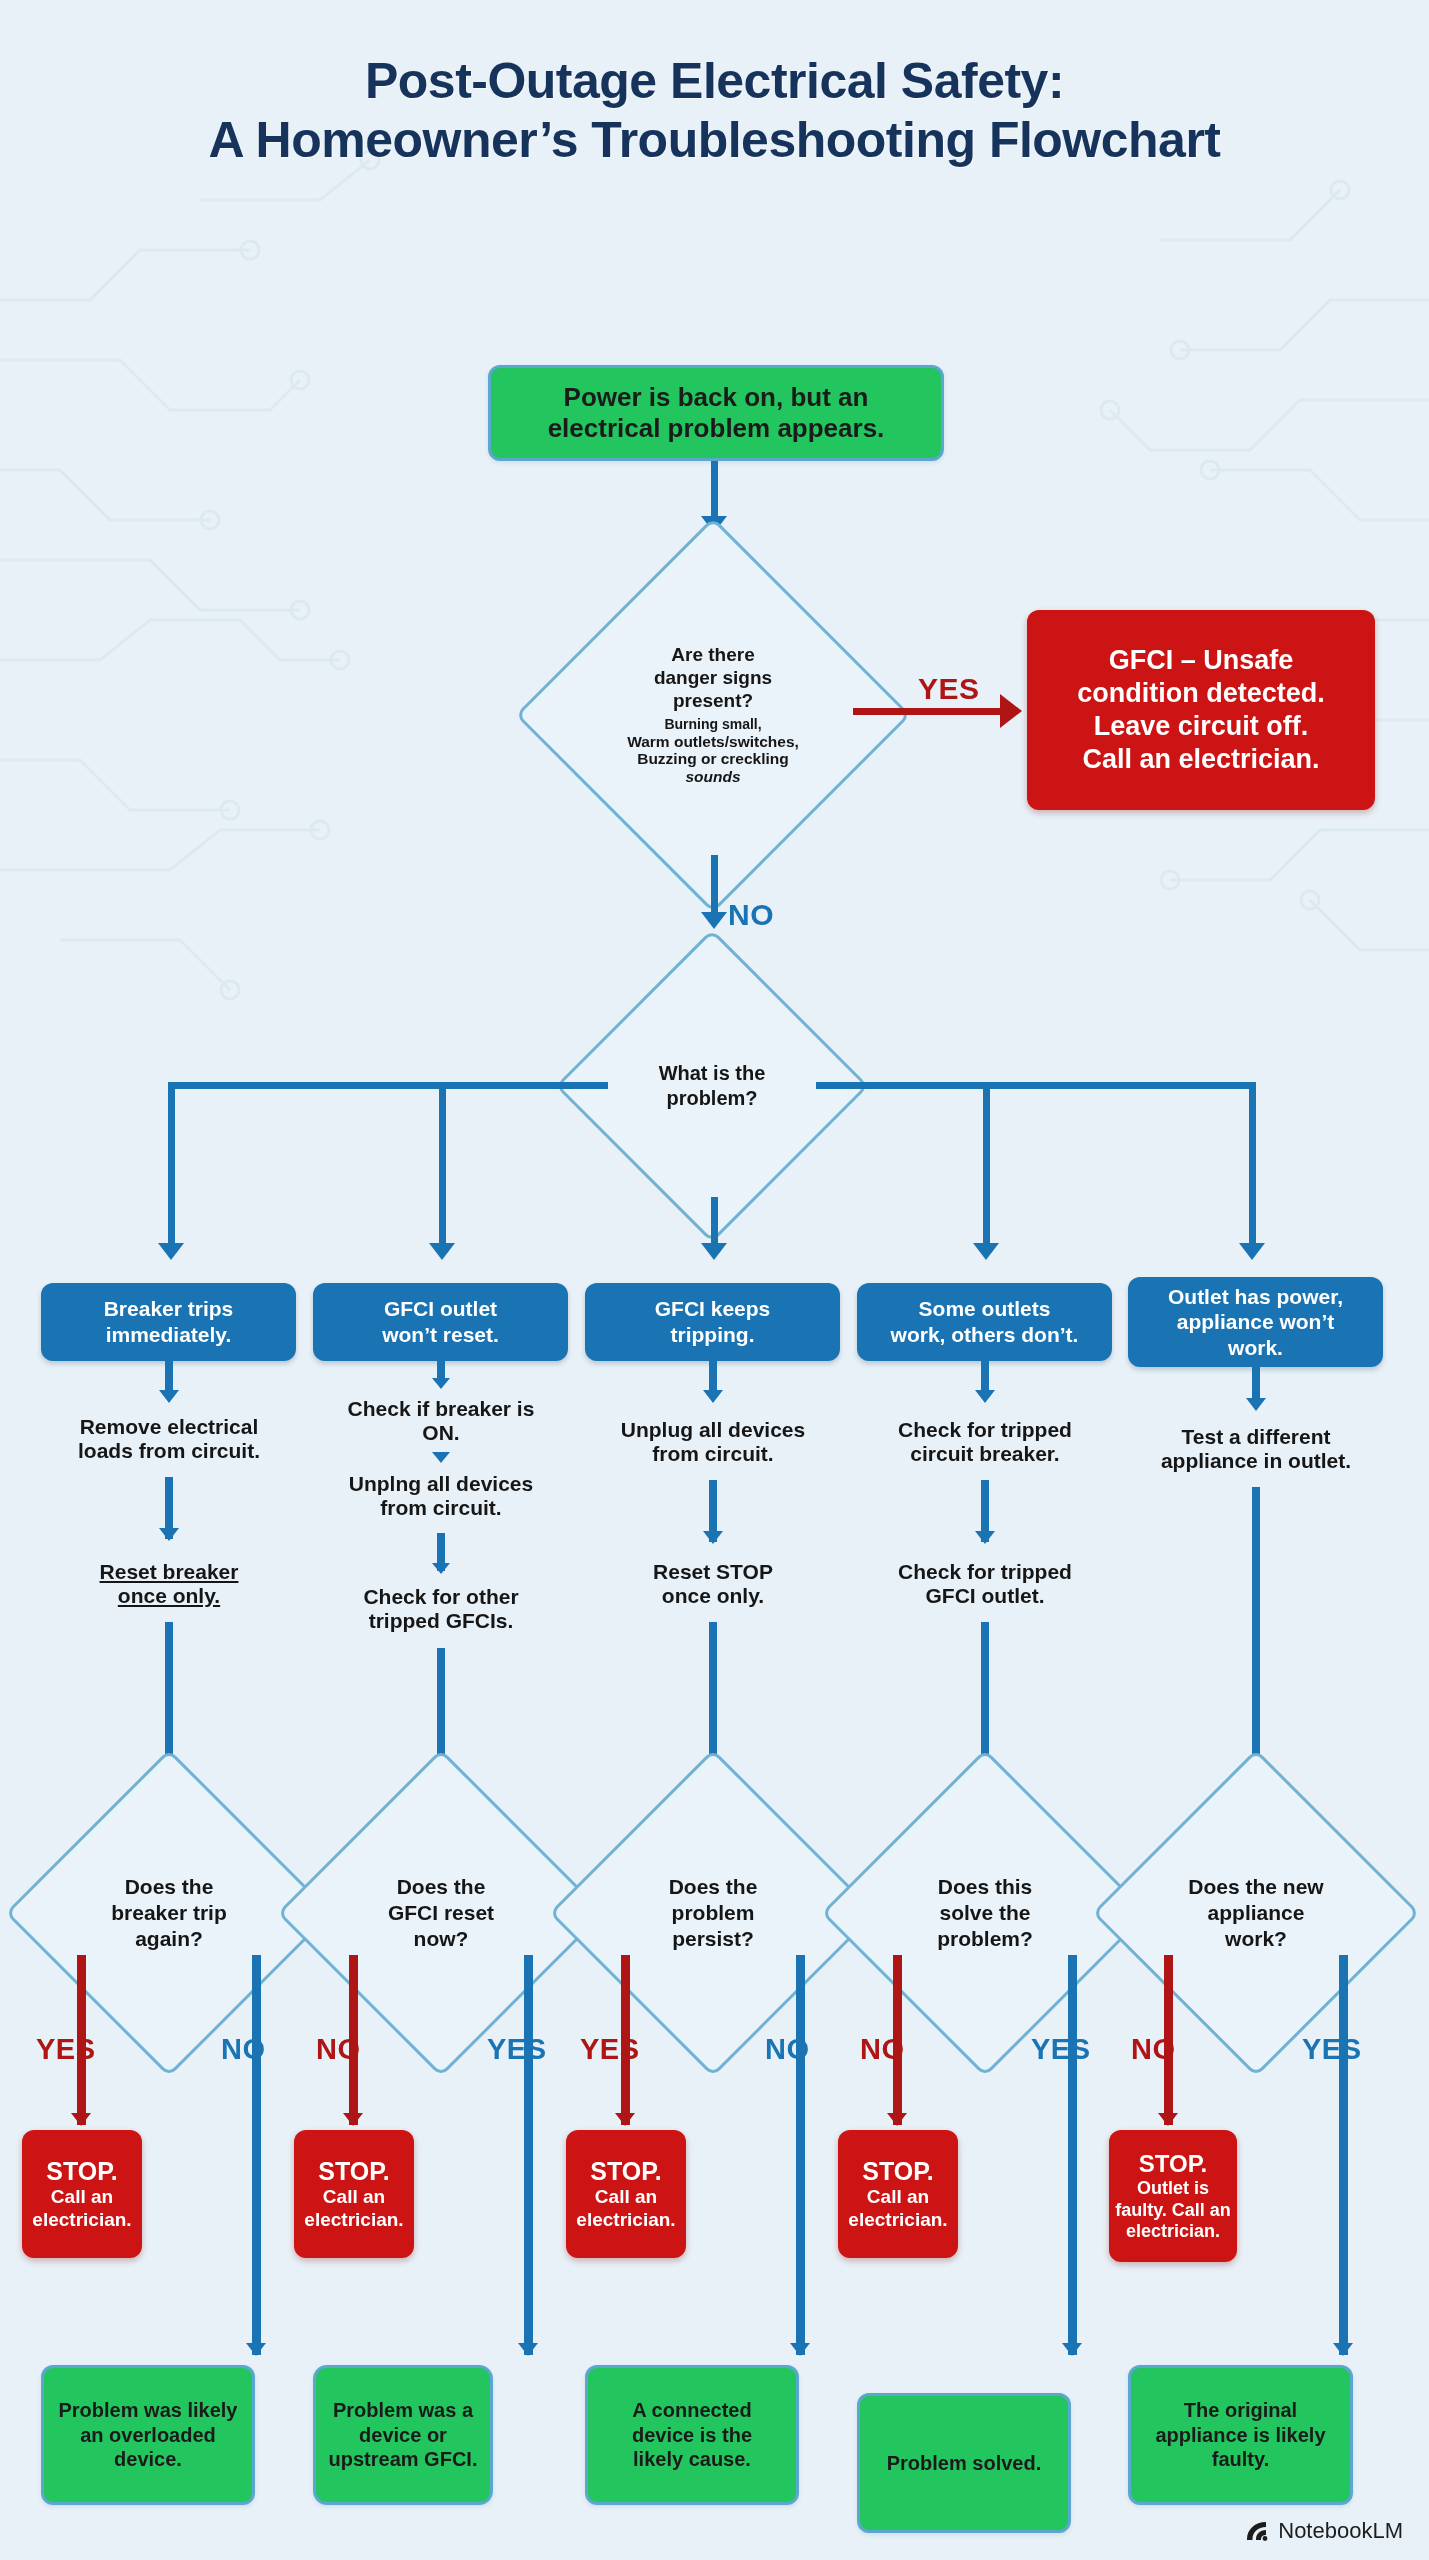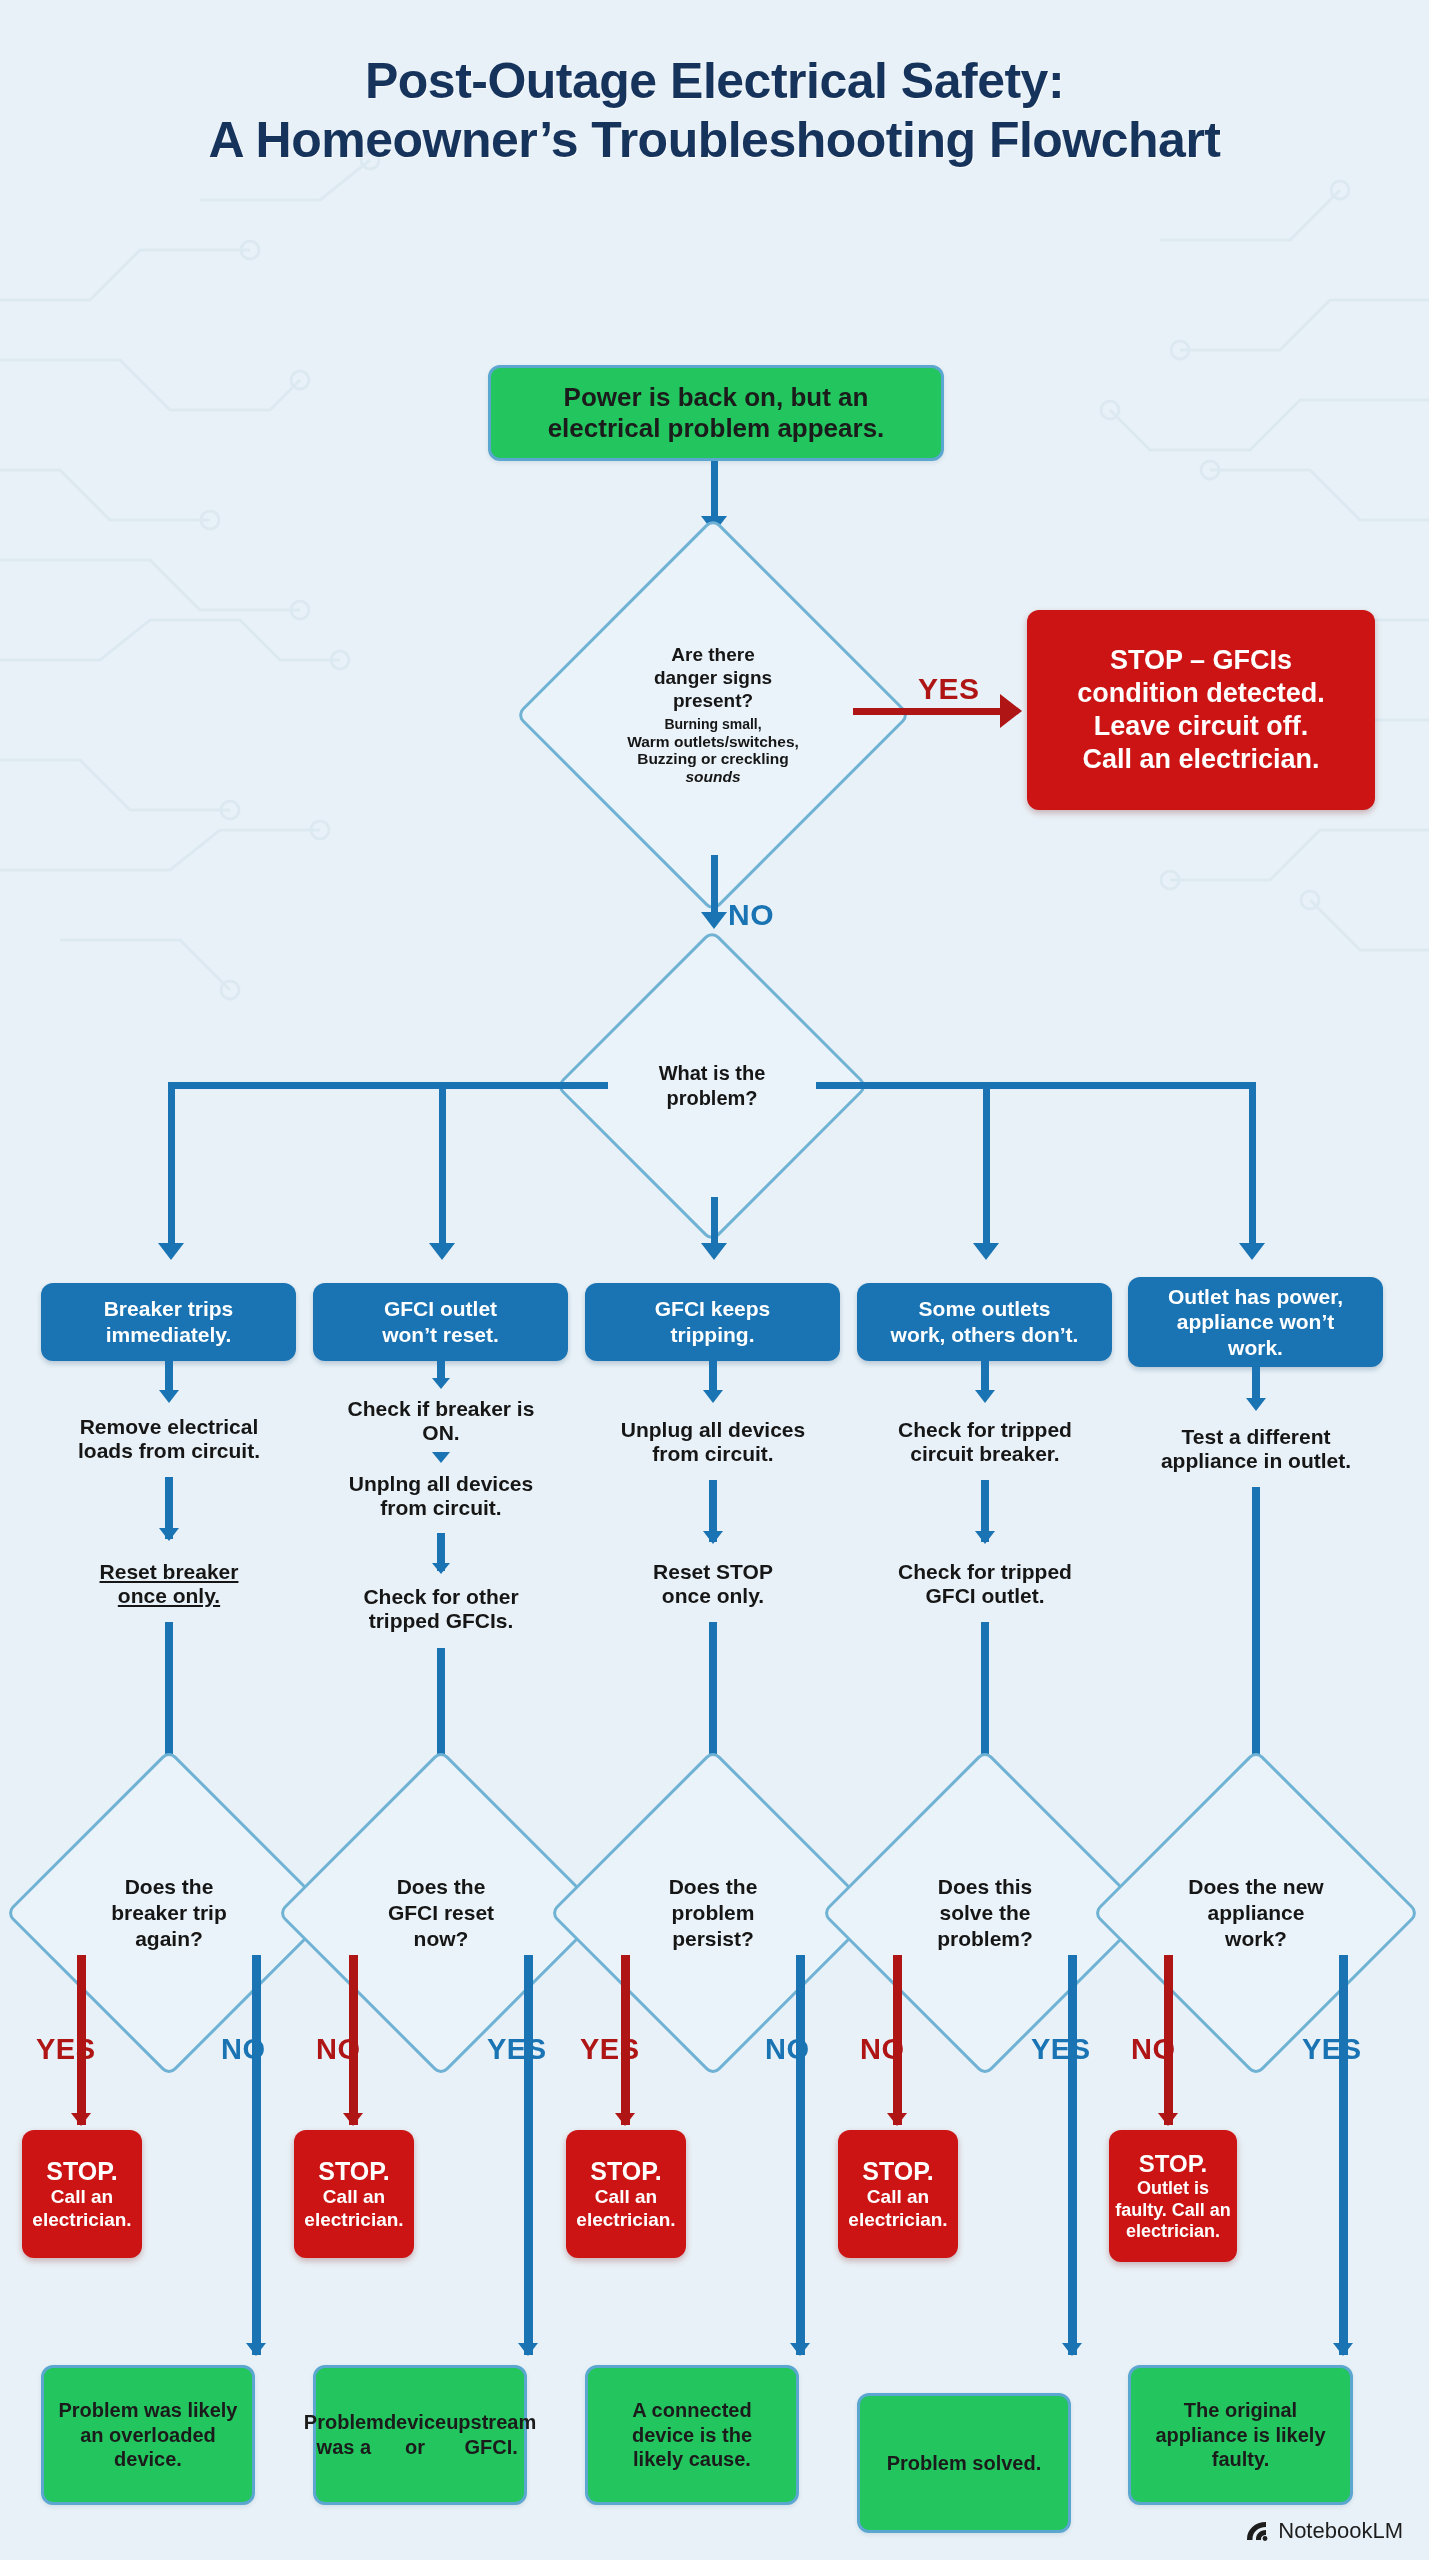--- a/index.html
+++ b/index.html
@@ -242,21 +242,21 @@
       <span class="dsub" style="font-size:15.5px; margin-top:0;">Buzzing or creckling</span>
       <span class="dsub" style="font-size:15.5px; margin-top:0;font-style:italic;">sounds</span>
     </div>
   </div>
 
   <div class="hline red" style="left:853px; top:708px; width:155px; height:7px;"></div>
   <div class="arrow-right" style="left:1000px; top:694px;"></div>
   <div class="edge-label yes-red" style="left:918px; top:672px; font-size:30px;">YES</div>
 
   <div class="node box-red" style="left:1027px; top:610px; width:348px; height:200px; flex-direction:column; font-size:27px; line-height:1.22;">
-    <span>STOP – GFCIs</span>
+    <span>GFCI – Unsafe</span>
     <span>condition detected.</span>
     <span>Leave circuit off.</span>
     <span>Call an electrician.</span>
   </div>
 
   <div class="vline" style="left:711px; top:855px; width:7px; height:62px;"></div>
   <div class="arrow-down" style="left:701px; top:912px;"></div>
   <div class="edge-label no-blue" style="left:728px; top:898px; font-size:30px;">NO</div>
 
   <div class="diamond" style="left:601px; top:975px; width:222px; height:222px;">
@@ -363,21 +363,21 @@
   <div class="arrow-down sm" style="left:343px; top:2113px; border-top-color:#b01515;"></div>
   <div class="edge-label yes-red" style="left:316px; top:2033px; font-size:29px;">NO</div>
   <div class="vline" style="left:524px; top:1955px; width:9px; height:400px;"></div>
   <div class="arrow-down sm" style="left:518px; top:2343px;"></div>
   <div class="edge-label no-blue" style="left:487px; top:2033px; font-size:29px;">YES</div>
   <div class="node box-red" style="left:294px; top:2130px; width:120px; height:128px; flex-direction:column; font-size:19px; line-height:1.2;">
     <span style="font-size:25px;">STOP.</span>
     <span>Call an</span>
     <span>electrician.</span>
   </div>
-  <div class="node box-outline" style="left:313px; top:2365px; width:214px; height:140px; flex-direction:row; font-size:20px; line-height:1.24;">
+  <div class="node box-outline" style="left:313px; top:2365px; width:180px; height:140px; flex-direction:column; font-size:20px; line-height:1.24;border-radius:14px;">
     <span>Problem was a</span>
     <span>device or</span>
     <span>upstream GFCI.</span>
   </div>
 
   <div class="node box-blue" style="left:585px; top:1283px; width:255px; height:78px; flex-direction:column; font-size:21px; line-height:1.22;">
     <span>GFCI keeps</span>
     <span>tripping.</span>
   </div>
   <div class="vline" style="left:709px; top:1361px; width:8px; height:36px;"></div>

